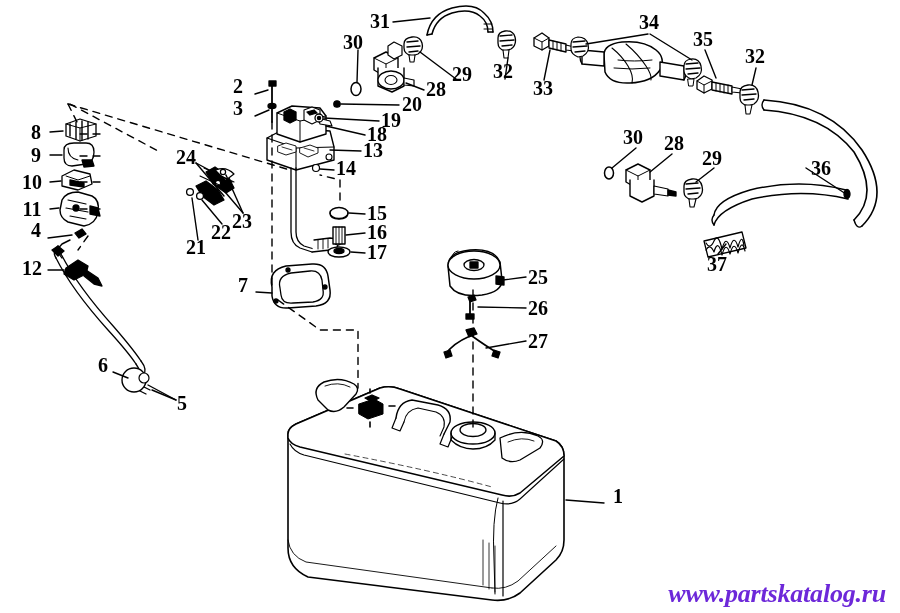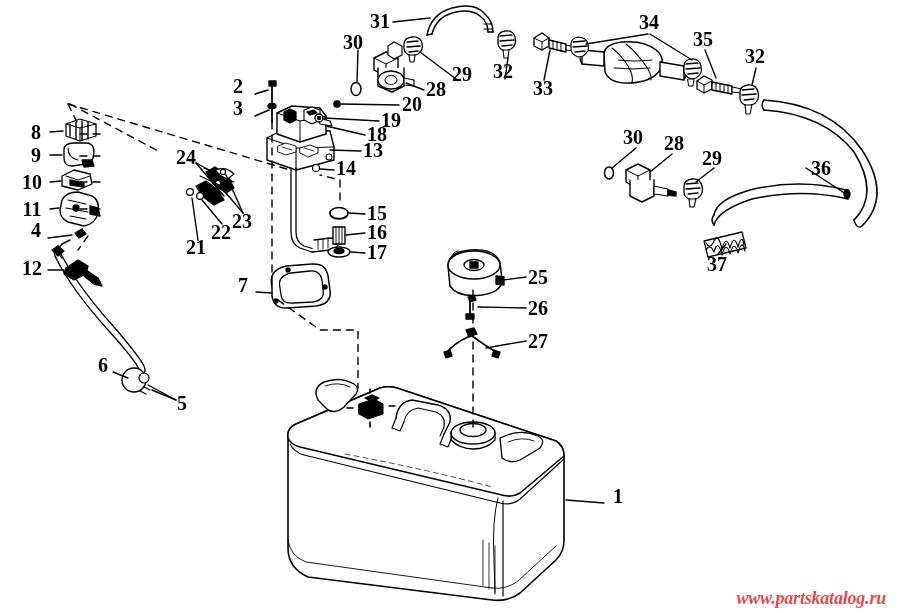--- a/index.html
+++ b/index.html
@@ -1,21 +1,21 @@
 <!DOCTYPE html>
 <html><head>
 <meta charset="utf-8">
 <style>
   html,body{margin:0;padding:0;background:#ffffff;}
   body{width:900px;height:613px;overflow:hidden;font-family:"Liberation Serif",serif;}
   #stage{position:relative;width:900px;height:613px;background:#fff;}
   #stage svg{position:absolute;left:0;top:0;}
   .cl{fill:#000;font-family:"Liberation Serif",serif;font-weight:bold;font-size:20px;}
-  .wm{position:absolute;right:14px;bottom:4px;color:#ef4444;font-family:"Liberation Serif",serif;
-      font-style:italic;font-weight:bold;font-size:18px;letter-spacing:-0.2px;white-space:nowrap;}
+  .wm{position:absolute;right:14px;bottom:4px;color:#6d28d9;font-family:"Liberation Serif",serif;
+      font-style:italic;font-weight:bold;font-size:26px;letter-spacing:-0.2px;white-space:nowrap;}
 </style>
 </head>
 <body>
 
 <div id="stage">
 
 <svg width="900" height="613" viewBox="0 0 900 613">
   <g fill="none" stroke="#000" stroke-width="1.3" stroke-linecap="round" stroke-linejoin="round">
 
     <g>

